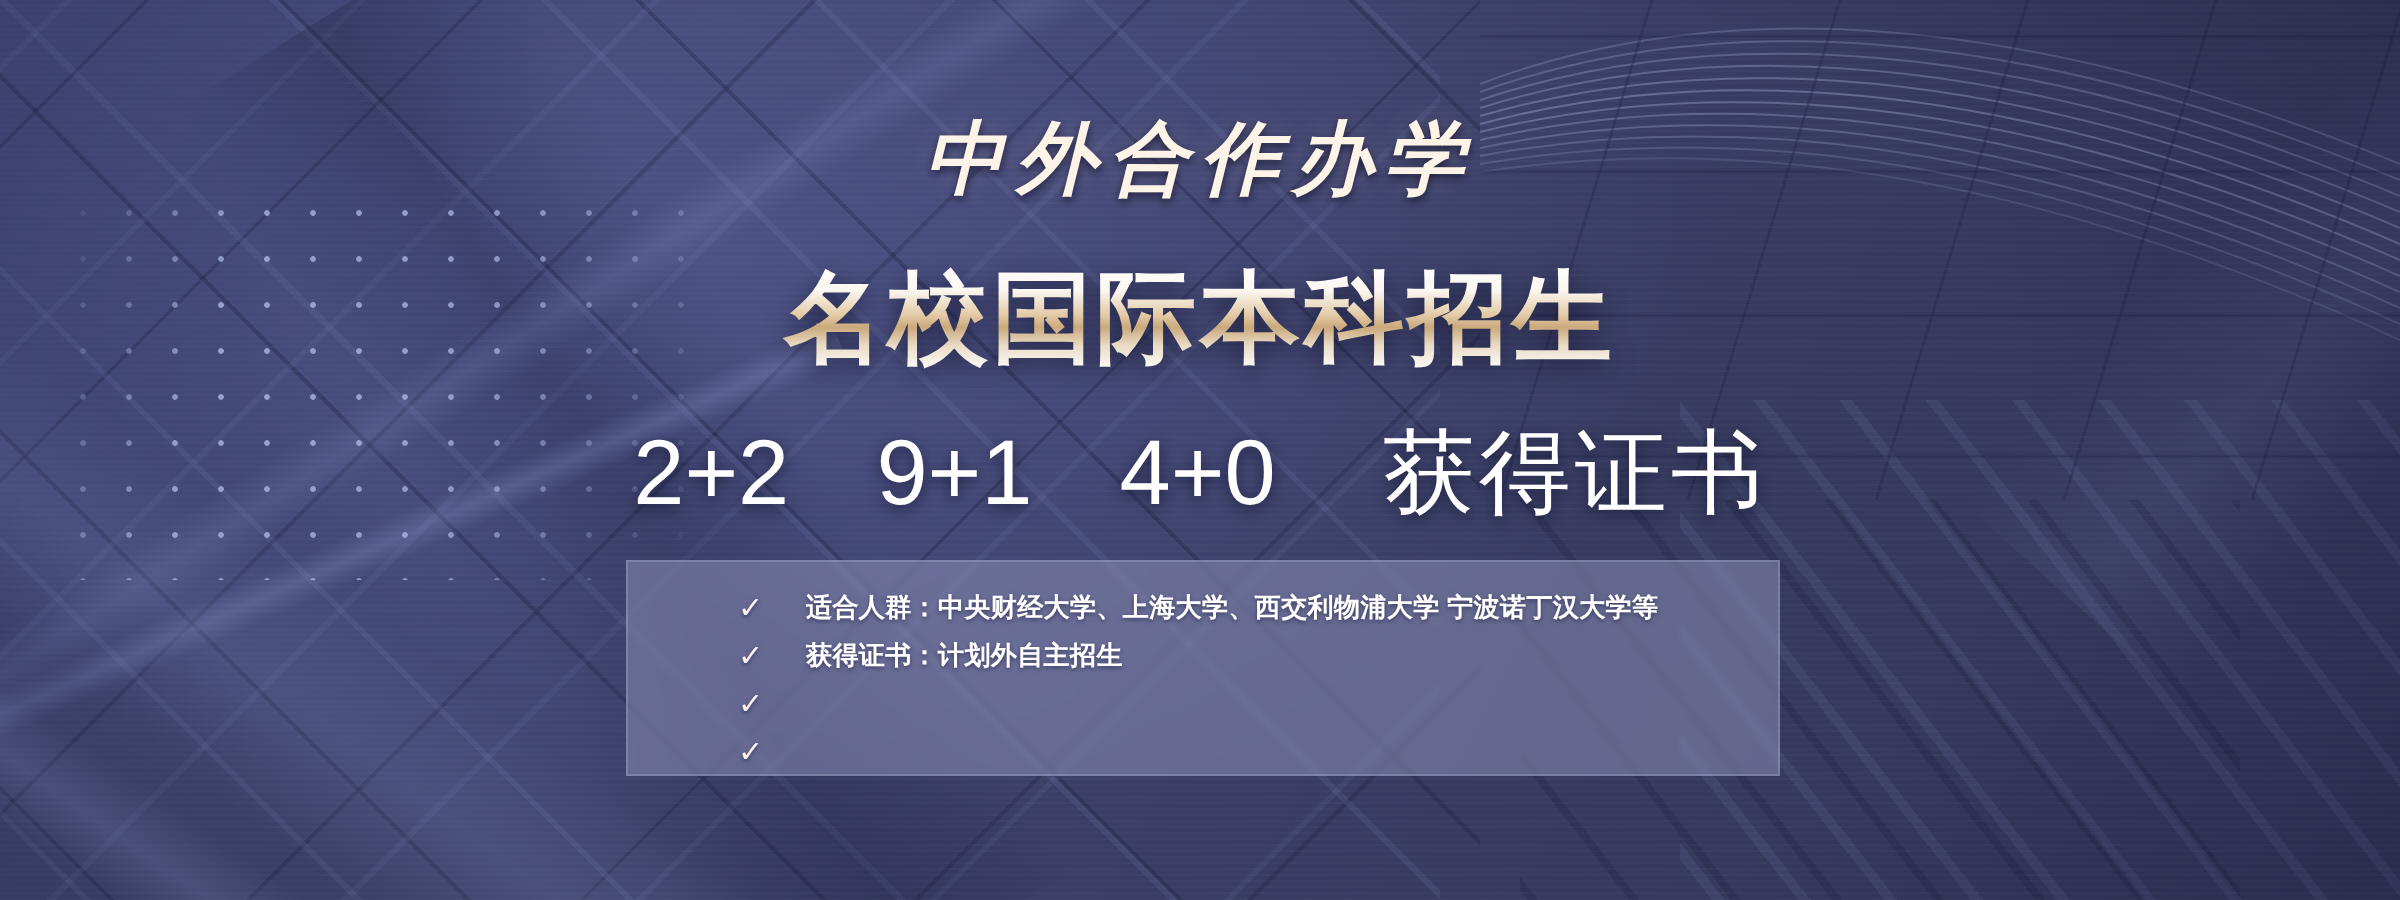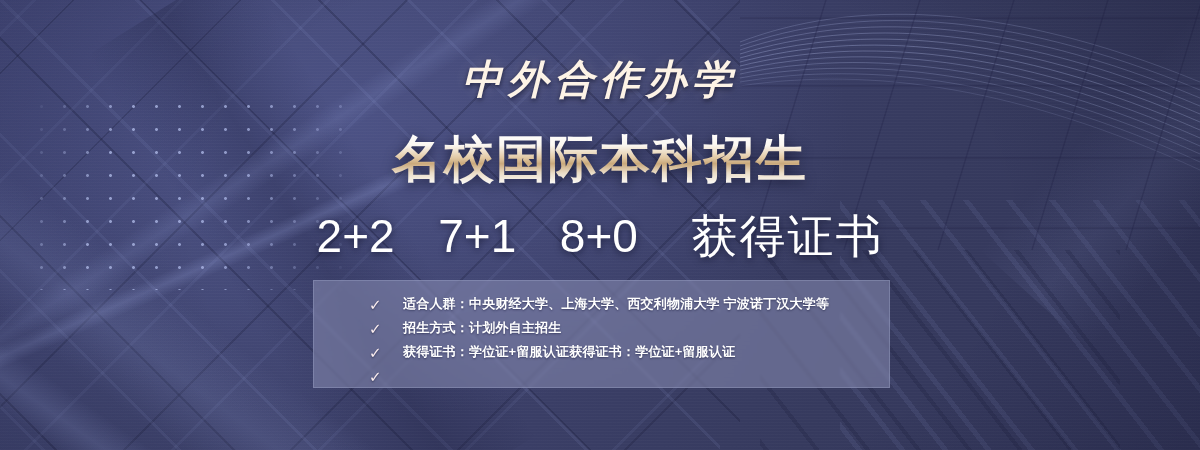--- a/index.html
+++ b/index.html
@@ -206,43 +206,42 @@
 
   <div class="content">
 
     <div class="title-cal">中外合作办学</div>
 
     <div class="title-main">名校国际本科招生</div>
 
     <div class="title-sub">
       <span class="mode">2+2</span>
       <span class="gap"></span>
-      <span class="mode">7+1</span>
+      <span class="mode">9+1</span>
       <span class="gap"></span>
-      <span class="mode">8+0</span>
+      <span class="mode">4+0</span>
       <span class="wide-gap"></span>
       <span class="way">获得证书</span>
     </div>
 
     <div class="infobox">
       <div class="rows">
 
         <div class="row">
           <span class="check">✓</span>
           <span class="row-text">适合人群：中央财经大学、上海大学、西交利物浦大学 宁波诺丁汉大学等</span>
         </div>
 
         <div class="row">
           <span class="check">✓</span>
-          <span class="row-text">招生方式：计划外自主招生</span>
-        </div>
-
-        <div class="row">
-          <span class="check">✓</span>
-          <span class="row-text">获得证书：学位证+留服认证获得证书：学位证+留服认证</span>
+          <span class="row-text">获得证书：计划外自主招生</span>
+        </div>
+
+        <div class="row">
+          <span class="check">✓</span>
         </div>
 
         <div class="row">
           <span class="check">✓</span>
         </div>
 
       </div>
     </div>
 
   </div>

